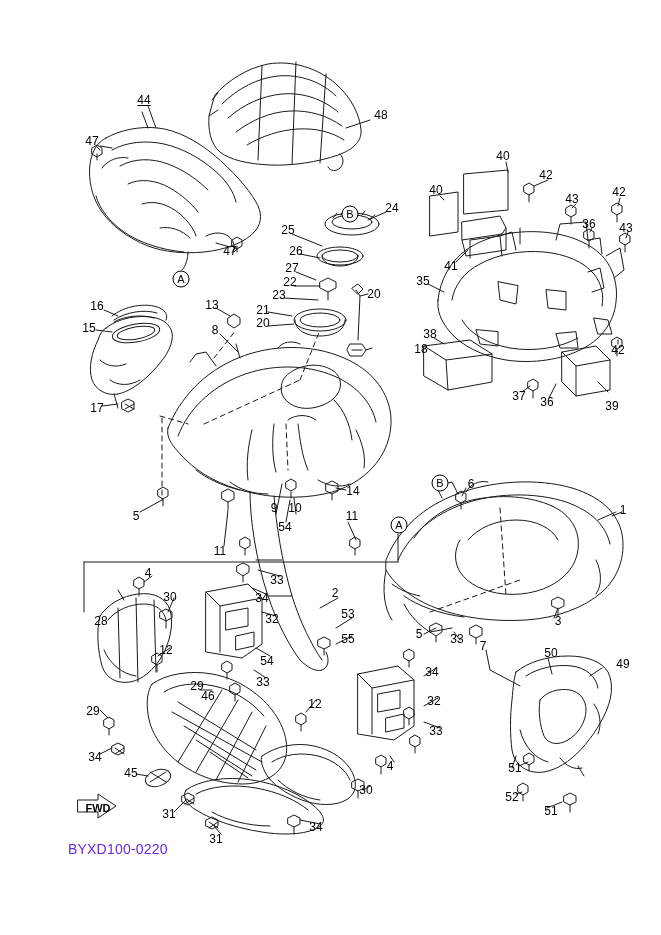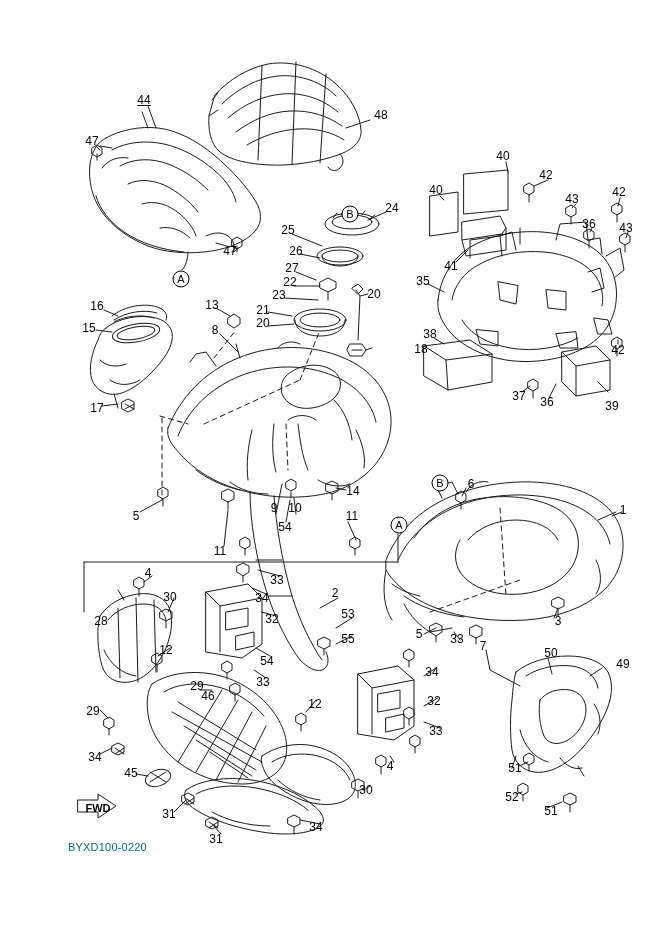--- a/index.html
+++ b/index.html
@@ -46,23 +46,23 @@
     text-align: center;
     color: #000;
     transform: translate(-50%, -50%);
     background: #fff;
   }
   #partnum {
     position: absolute;
     left: 68px;
     top: 841px;
     font-family: "Liberation Sans", sans-serif;
-    font-size: 11px;
+    font-size: 14px;
     letter-spacing: 0.2px;
-    color: #0369a1;
+    color: #6d28d9;
   }
   #fwd {
     position: absolute;
     left: 98px;
     top: 808px;
     transform: translate(-50%, -50%);
     font-family: "Liberation Sans", sans-serif;
     font-size: 11px;
     font-weight: bold;
     color: #000;

